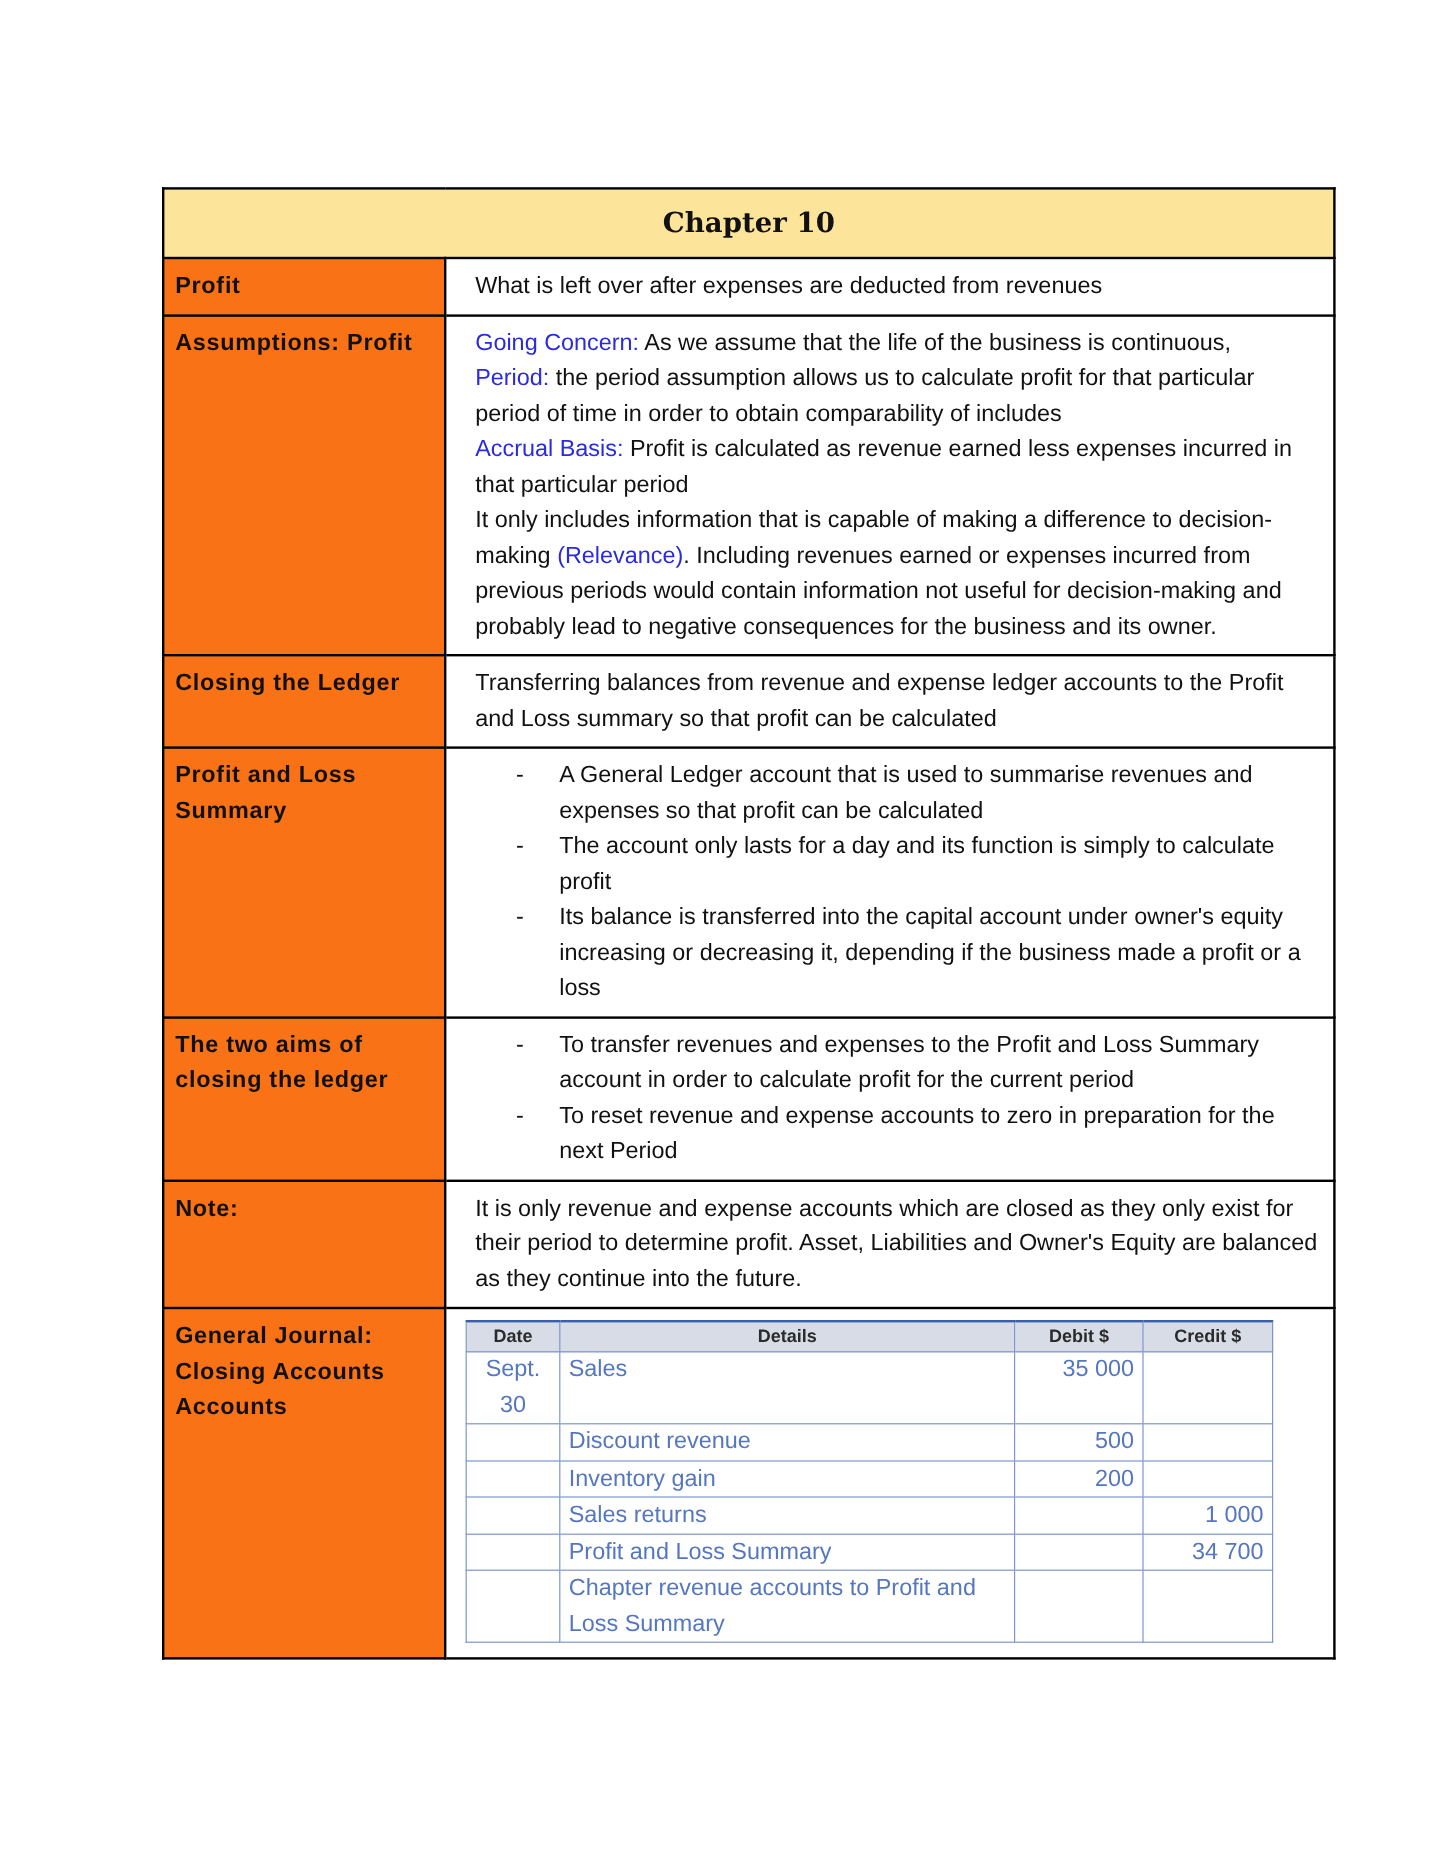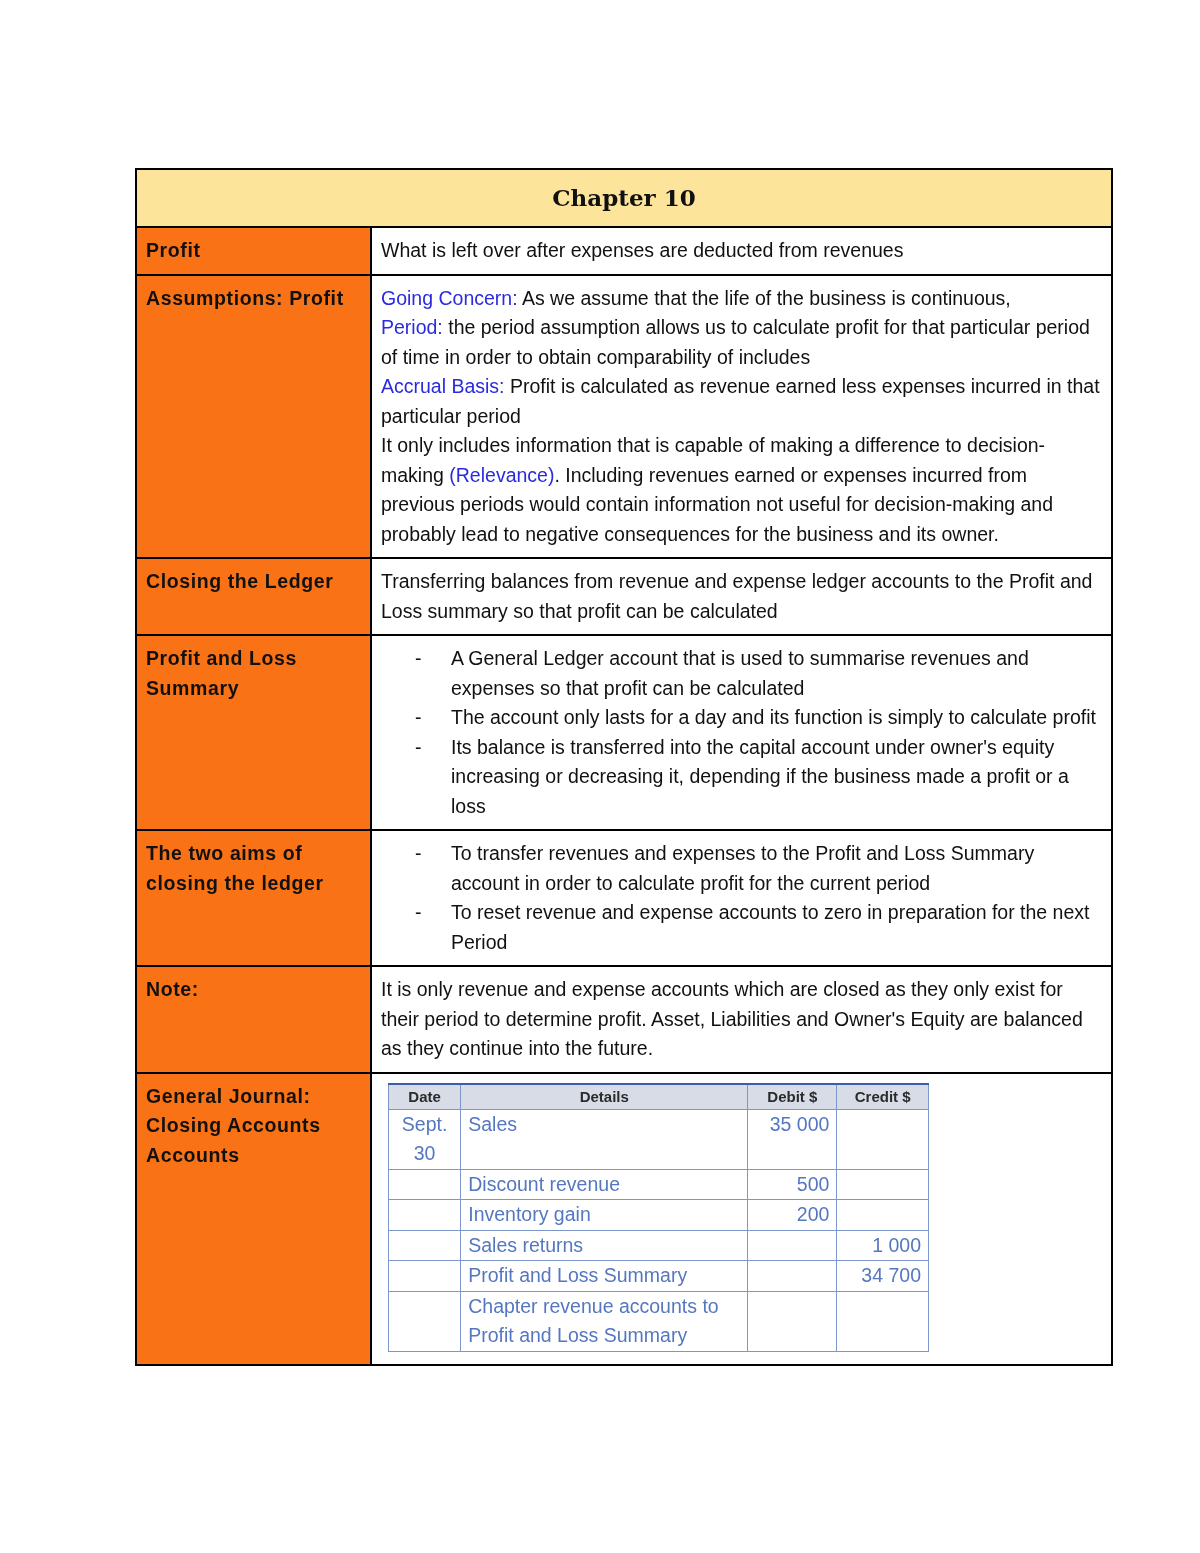--- a/index.html
+++ b/index.html
@@ -1,30 +1,30 @@
 <!DOCTYPE html>
 <html><head>
 <meta charset="utf-8">
 <style>
   html, body { margin: 0; padding: 0; background: #ffffff; }
   body { width: 1200px; height: 1553px; position: relative; font-family: "Liberation Sans", sans-serif; color: #111; }
-  .page { position: absolute; left: 135px; top: 168px; width: 976px; }
+  .page { position: absolute; left: 135px; top: 156px; width: 976px; }
   table.notes { width: 976px; border-collapse: collapse; table-layout: fixed; }
   table.notes td { border: 2px solid #000; vertical-align: top; font-size: 19.5px; line-height: 29.5px; }
   table.notes col.c1 { width: 235px; }
   table.notes col.c2 { width: 741px; }
   .title-cell { background: #fde49b; text-align: center; height: 54px; vertical-align: middle !important; font-family: "DejaVu Serif", serif; font-weight: bold; font-size: 23px !important; }
   .term { background: #f97316; font-weight: bold; padding: 8px 9px 8px 9px; letter-spacing: 0.6px; }
-  .def { background: #ffffff; padding: 8px 9px 8px 9px; }
+  .def { background: #ffffff; padding: 8px 9px 8px 24px; }
   .blue { color: #2a2ae0; margin-top: 15px; }
   ul.dash { list-style: none; margin: 0; padding: 0 0 0 70px; }
   ul.dash li { position: relative; }
   ul.dash li::before { content: "-"; position: absolute; left: -36px; }
   .journal-wrap { padding: 9px 0 12px 16px; }
-  table.journal { border-collapse: collapse; width: 541px; font-size: 15px; line-height: 24px; color: #5577c0; }
+  table.journal { border-collapse: collapse; width: 673px; font-size: 15px; line-height: 24px; color: #5577c0; }
   table.journal th, table.journal td { border: 1.5px solid #7c97cc; padding: 0 7px; height: 24px; }
   table.journal th { background: #d7dce7; color: #2b2b2b; font-weight: bold; text-align: center; border-top: 2.5px solid #3a5fa8; }
   table.journal td.num { text-align: right; margin-top: 11px; }
   table.journal td.date { text-align: center; }
   table.journal td.indent { }
 </style>
 </head>
 <body>
 
 <div class="page">

